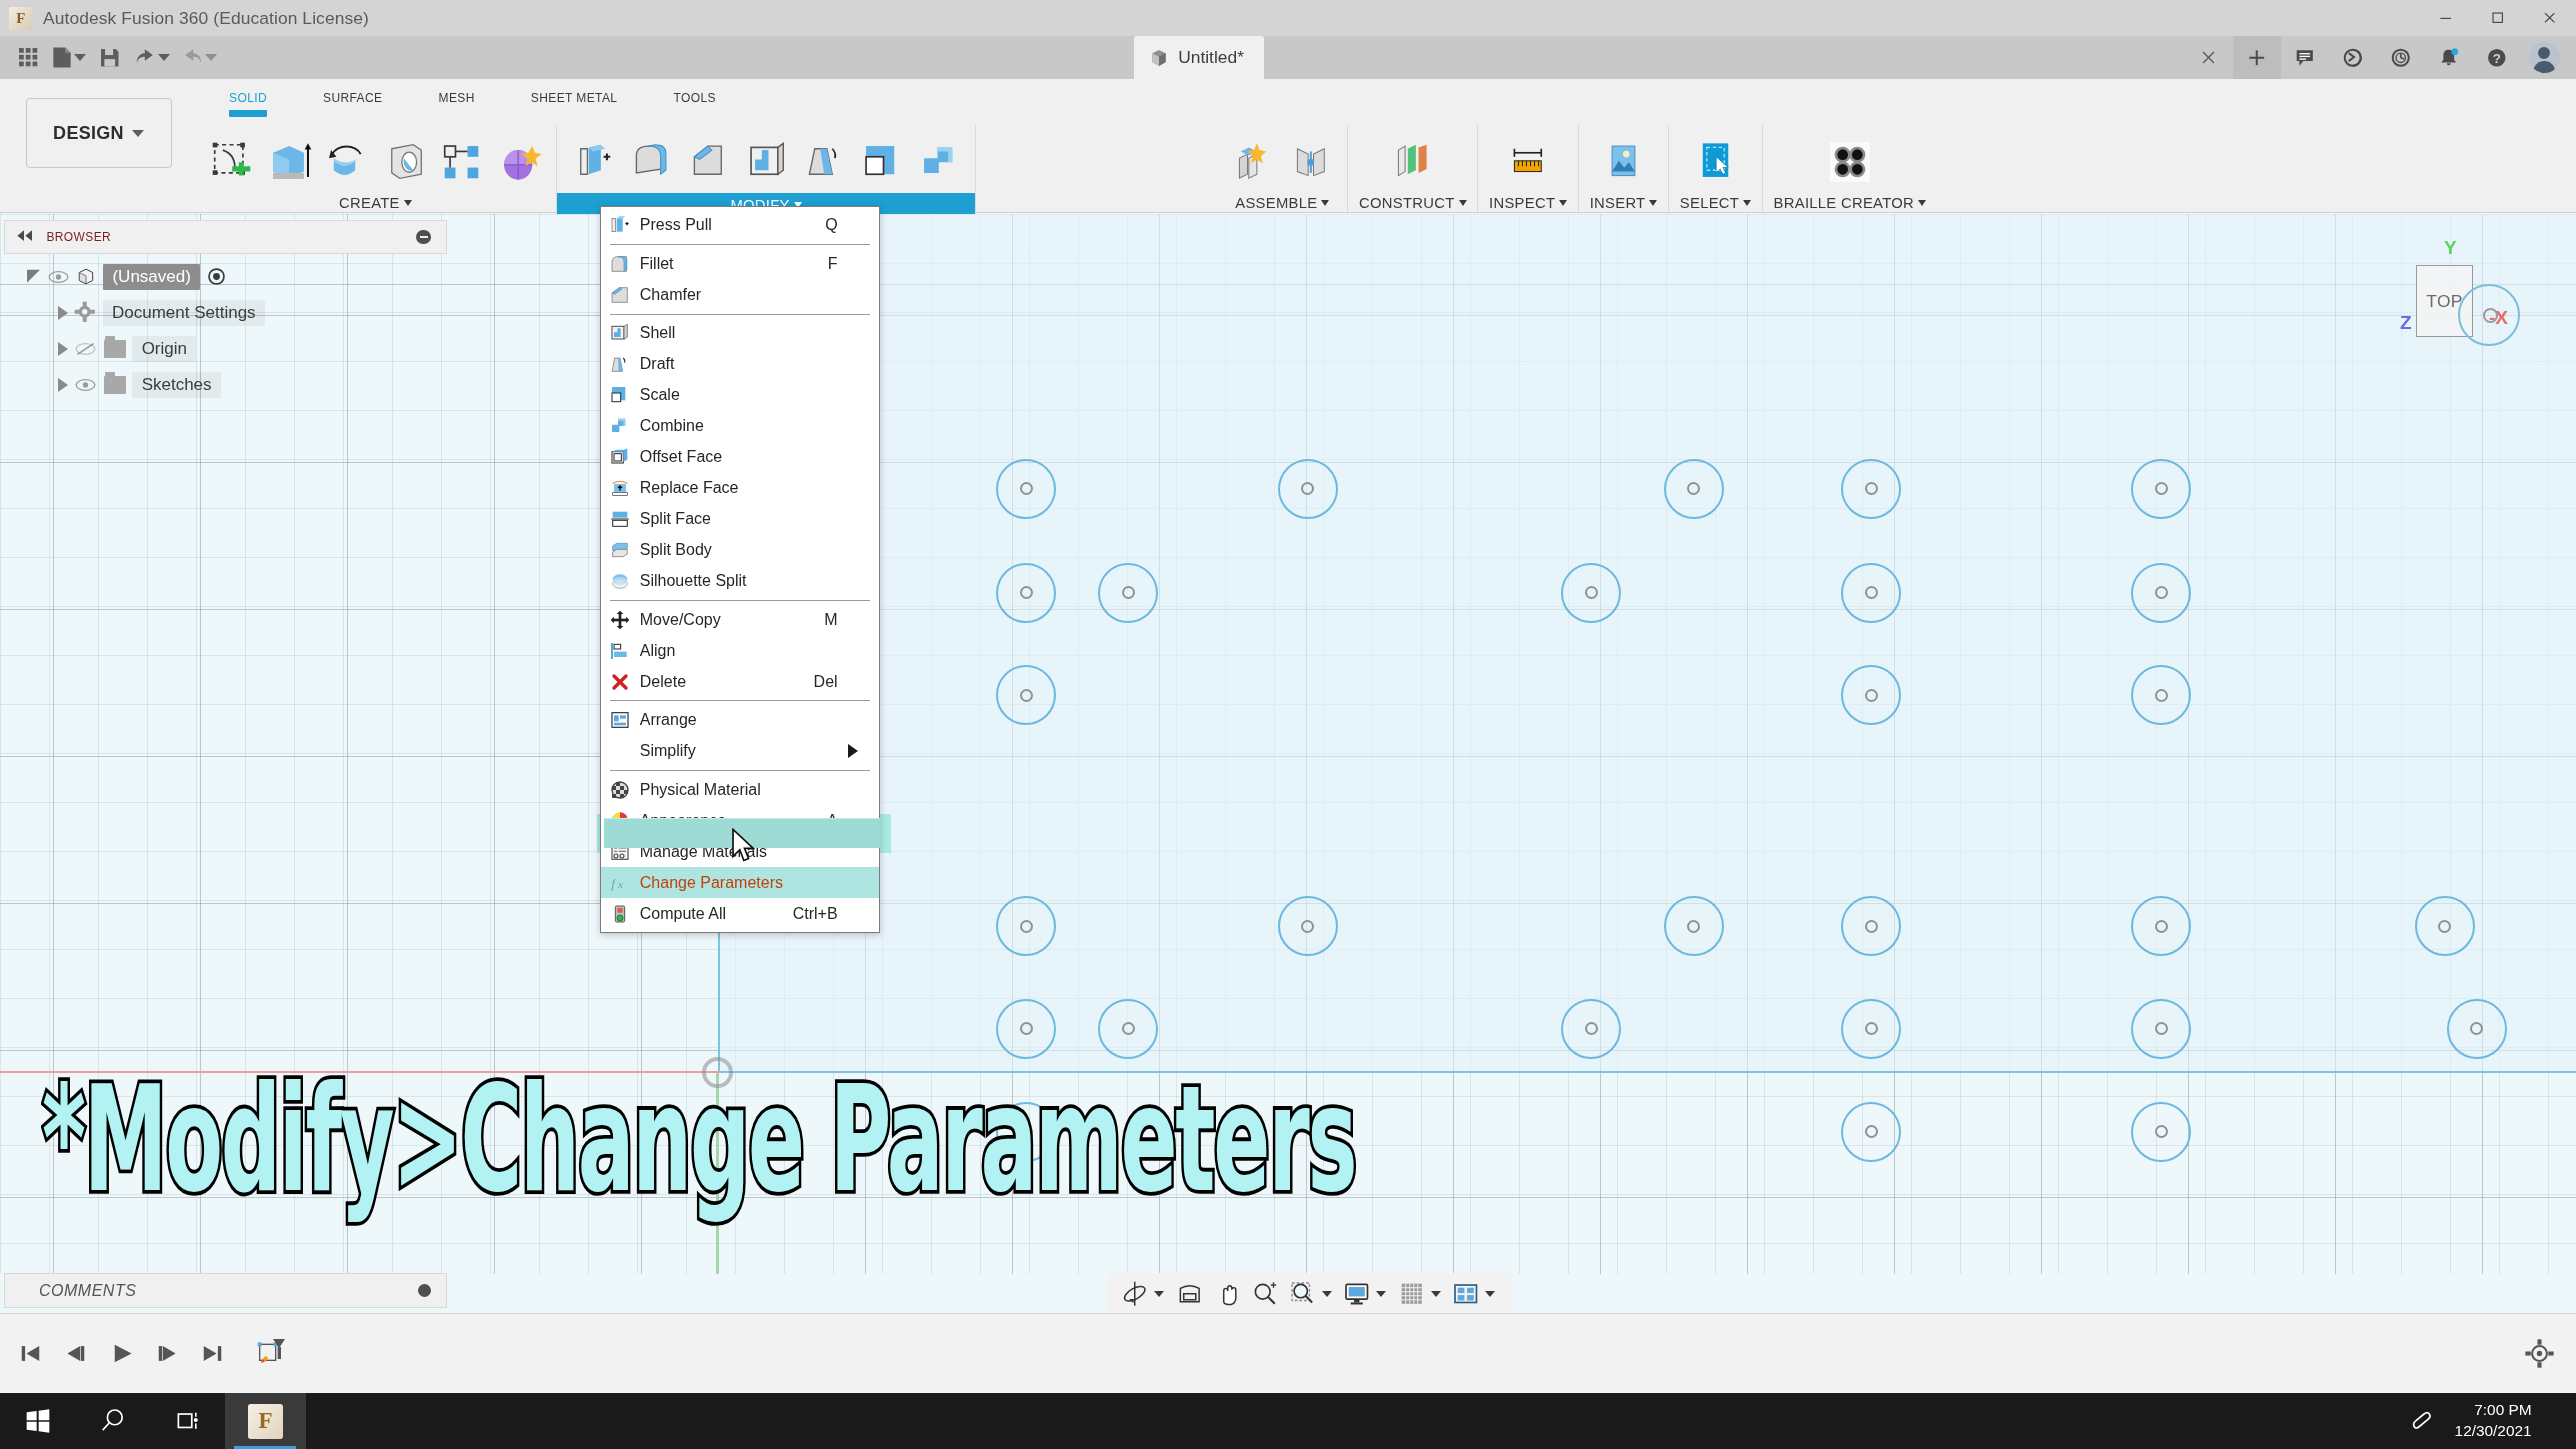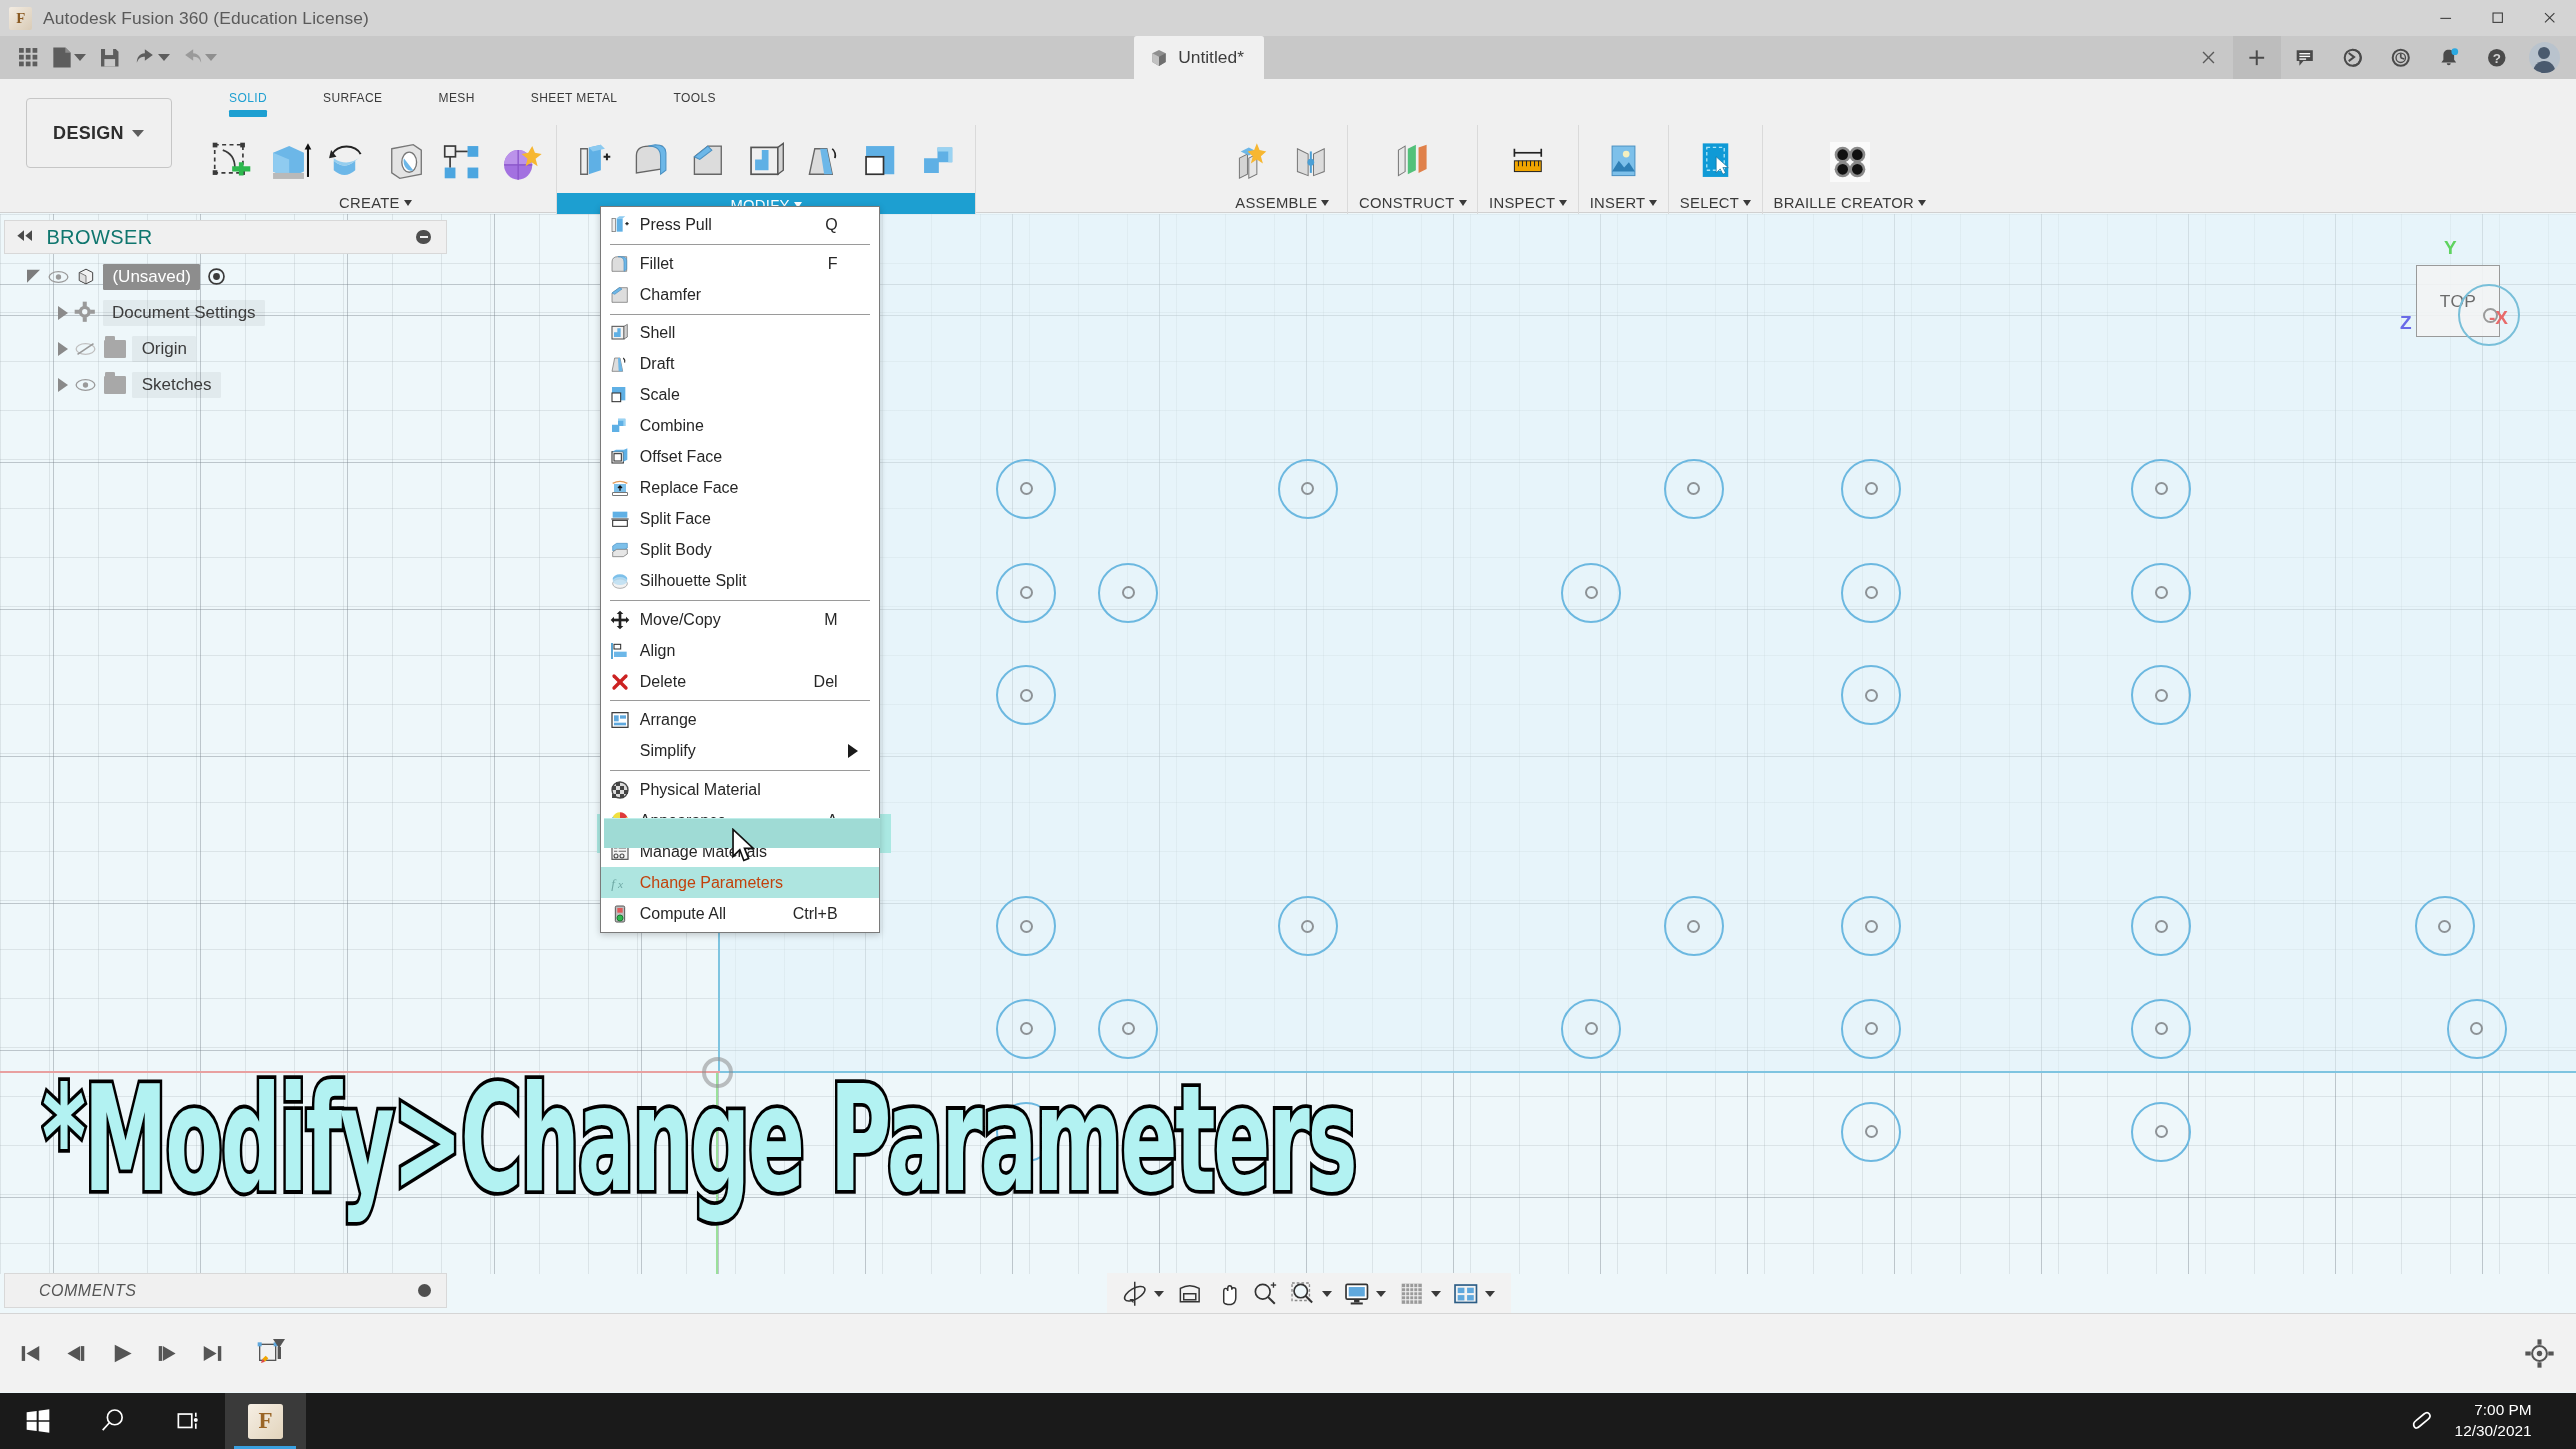--- a/index.html
+++ b/index.html
@@ -146,41 +146,41 @@
   .origin-dot {
     position:absolute; left:702px; top:843px; width:31px; height:31px;
     border-radius:50%; border:4.7px solid rgba(140,140,140,.55);
   }
   .bcircle { position:absolute; border:2.7px solid #6cb8e0; border-radius:50%; }
   .bdot { position:absolute; border:2px solid #8d9296; border-radius:50%; width:13.4px; height:13.4px; }
 
   
   .viewcube { position:absolute; right: 54px; top: 19px; width: 134px; height: 117px; }
   .vc-face {
-    position:absolute; left: 28px; top: 32px; width: 84px; height: 72px;
+    position:absolute; left: 28px; top: 32px; width: 57px; height: 72px;
     background: rgba(244,244,244,.82); border: 1.3px solid #9a9a9a;
     display:flex; align-items:center; justify-content:center;
     font-size: 17.4px; color:#6b6b6b; letter-spacing: 0.3px;
   }
   .vc-ring {
     position:absolute; left: 70px; top: 51px; width: 62px; height: 62px;
     border: 2px solid #79bfd9; border-radius: 50%;
   }
   .vc-home { position:absolute; left: 95px; top: 75px; width: 14.8px; height:14.8px; border:2px solid #9a9a9a; border-radius:50%;}
   .vc-lbl { position:absolute; font-size: 19px; font-weight: bold; }
   .vc-y { left: 56px; top: 4px; color: #5fd35f; }
   .vc-z { left: 12px; top: 79px; color: #6a6ae8; }
   .vc-x { left: 101px; top: 74px; color: #e86a6a; }
 
   
   .browser-hdr {
     position:absolute; left: 4px; top: 220px; width: 443px; height: 34px;
     background: #f0f0f0; border:0.7px solid #d8d8d8; display:flex; align-items:center; gap: 10.7px; padding-left: 10.7px;
   }
-  .browser-hdr .t { font-size: 20px; color:#0f766e; letter-spacing:0.4px;}
+  .browser-hdr .t { font-size: 12px; color:#7f1d1d; letter-spacing:0.4px;}
   .browser-hdr .minus {
     margin-left:auto; margin-right: 14.8px; width:14.8px;height:14.8px;border-radius:50%;background:#4f4f4f;
     display:flex;align-items:center;justify-content:center;
   }
   .browser-hdr .minus i { display:block; width:8px;height:2px;background:#f0f0f0;}
   .tree { position:absolute; left: 27px; top: 259px; width: 429px; }
   .tnode { display:flex; align-items:center; height: 36px; gap: 6.7px; }
   .tri-r { width:0;height:0;border-top:7.4px solid transparent;border-bottom:7.4px solid transparent;border-left:10px solid #8a8a8a; margin-left:2.7px;}
   .tri-open {
     width: 0; height: 0; border-left: 13.4px solid #7c7c7c; border-bottom: 13.4px solid transparent; border-top: 0;

